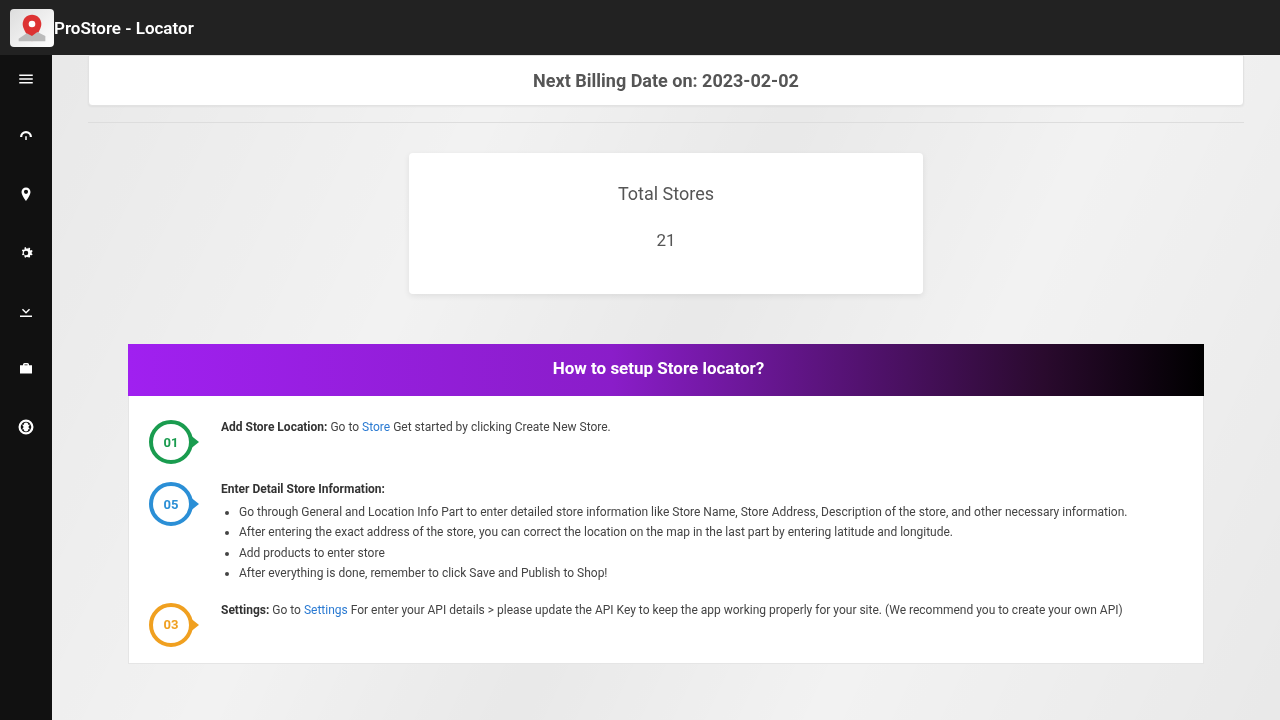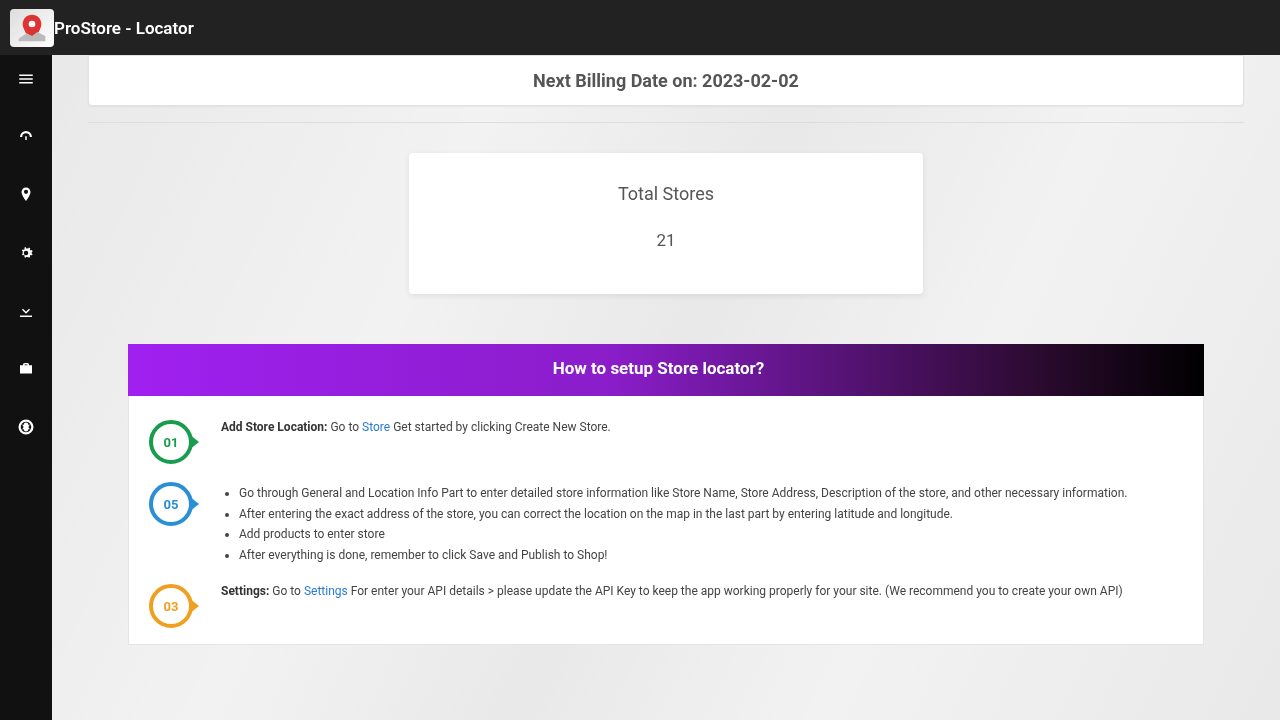--- a/index.html
+++ b/index.html
@@ -264,20 +264,21 @@
           <b>Add Store Location:</b>
           <span>Go to </span>
           <a>Store</a>
           <span> Get started by clicking Create New Store.</span>
         </div>
       </div>
 
       <div class="step">
         <div class="step-num step-2">05</div>
         <div class="step-content">
+          <b>Enter Detail Store Information:</b>
           <ul>
             <li>Go through General and Location Info Part to enter detailed store information like Store Name, Store Address, Description of the store, and other necessary information.</li>
             <li>After entering the exact address of the store, you can correct the location on the map in the last part by entering latitude and longitude.</li>
             <li>Add products to enter store</li>
             <li>After everything is done, remember to click Save and Publish to Shop!</li>
           </ul>
         </div>
       </div>
 
       <div class="step">

